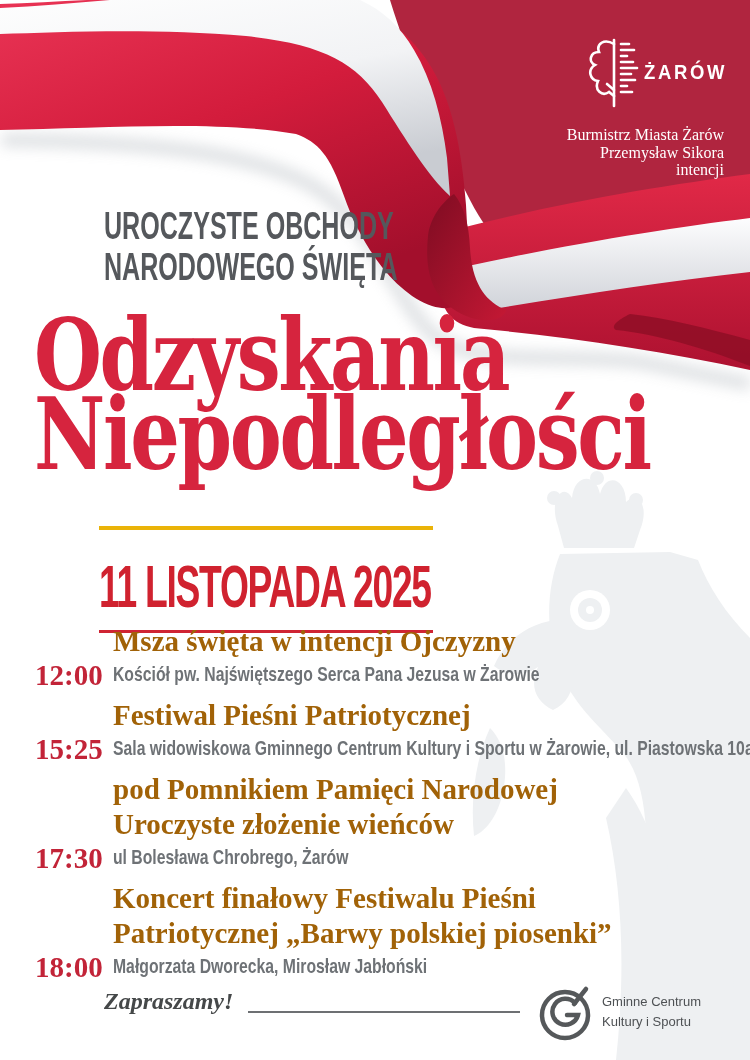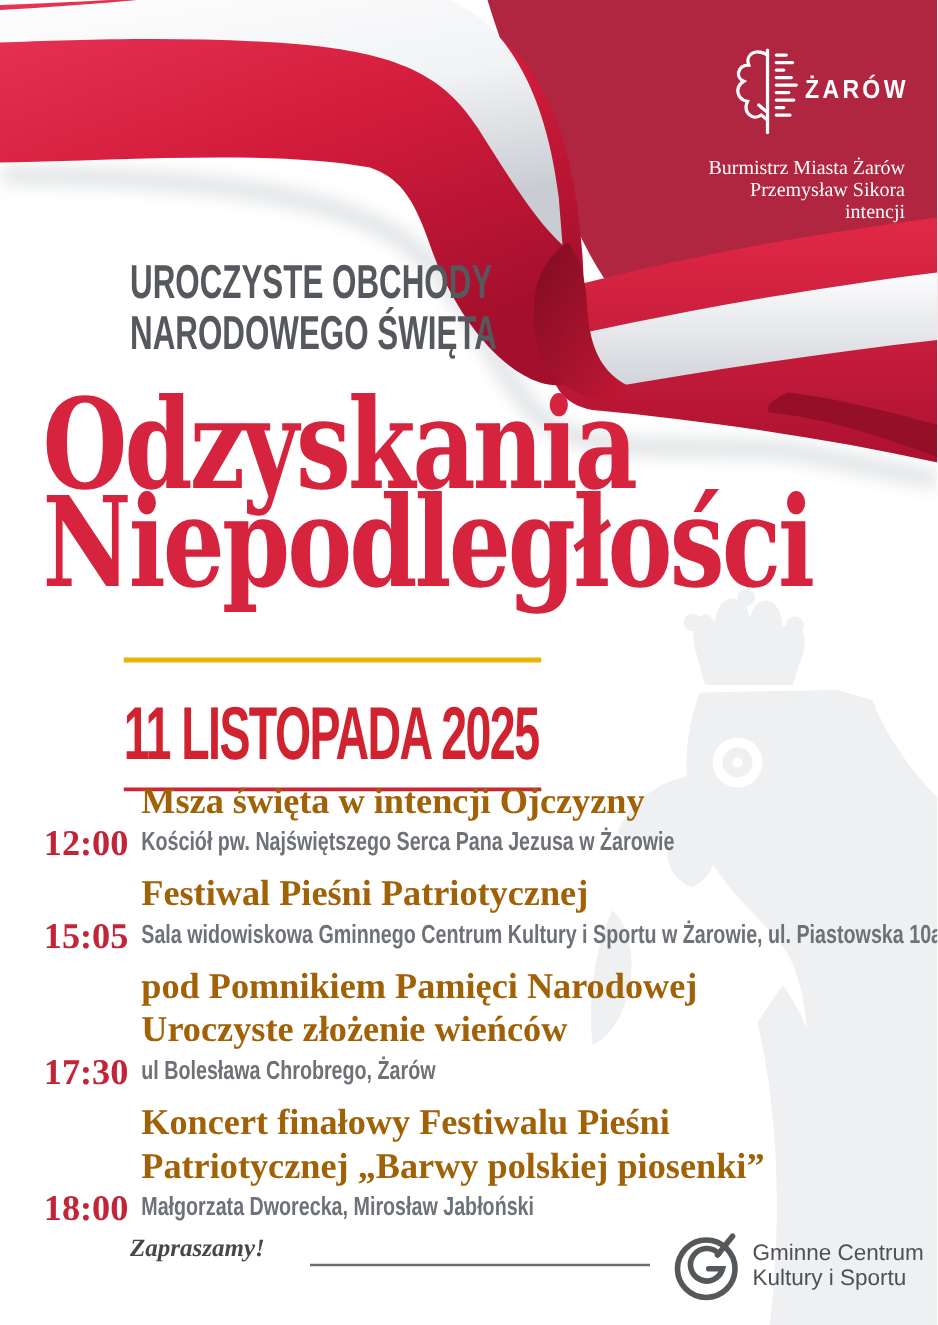--- a/index.html
+++ b/index.html
@@ -43,24 +43,24 @@
   .time{flex:0 0 78px;color:#c22438;font-family:"Liberation Serif",serif;
       font-weight:bold;font-size:29px;line-height:35px;}
   .rbody{flex:1;}
   .stitle{color:#a16207;font-family:"Liberation Serif",serif;font-weight:bold;
       font-size:29px;line-height:35px;}
   .detail{color:#6e7276;font-weight:bold;font-size:21px;line-height:26px;margin:2px 0 6px 0;
       transform:scaleX(.75);transform-origin:left top;white-space:nowrap;}
 
   
   .invitation{left:104px;top:988px;color:#454849;font-family:"Liberation Serif",serif;
-      font-style:italic;font-weight:bold;font-size:20px;}
+      font-style:italic;font-weight:bold;font-size:24px;}
   .footline{left:248px;top:1011px;width:272px;height:2px;background:#6d7073;}
   #gckis-logo{left:538px;top:984px;}
-  .orgtext{left:602px;top:992px;color:#4e5154;font-size:18px;line-height:20px;}
+  .orgtext{left:602px;top:992px;color:#4e5154;font-size:13px;line-height:20px;}
   .orgtext .l2{font-weight:normal;}
 </style>
 </head>
 <body>
 
 <div class="page">
 
   <svg id="watermark" class="abs" width="320" height="592" viewBox="0 0 320 592">
     <g fill="#eef0f2">
 
@@ -172,21 +172,21 @@
 
     <div class="row">
       <div class="time">12:00</div>
       <div class="rbody">
         <div class="stitle">Msza święta w intencji Ojczyzny</div>
         <div class="detail">Kościół pw. Najświętszego Serca Pana Jezusa w Żarowie</div>
       </div>
     </div>
 
     <div class="row">
-      <div class="time">15:05</div>
+      <div class="time">15:25</div>
       <div class="rbody">
         <div class="stitle">Festiwal Pieśni Patriotycznej</div>
         <div class="detail">Sala widowiskowa Gminnego Centrum Kultury i Sportu w Żarowie, ul. Piastowska 10a</div>
       </div>
     </div>
 
     <div class="row">
       <div class="time">17:30</div>
       <div class="rbody">
         <div class="stitle">pod Pomnikiem Pamięci Narodowej</div>

